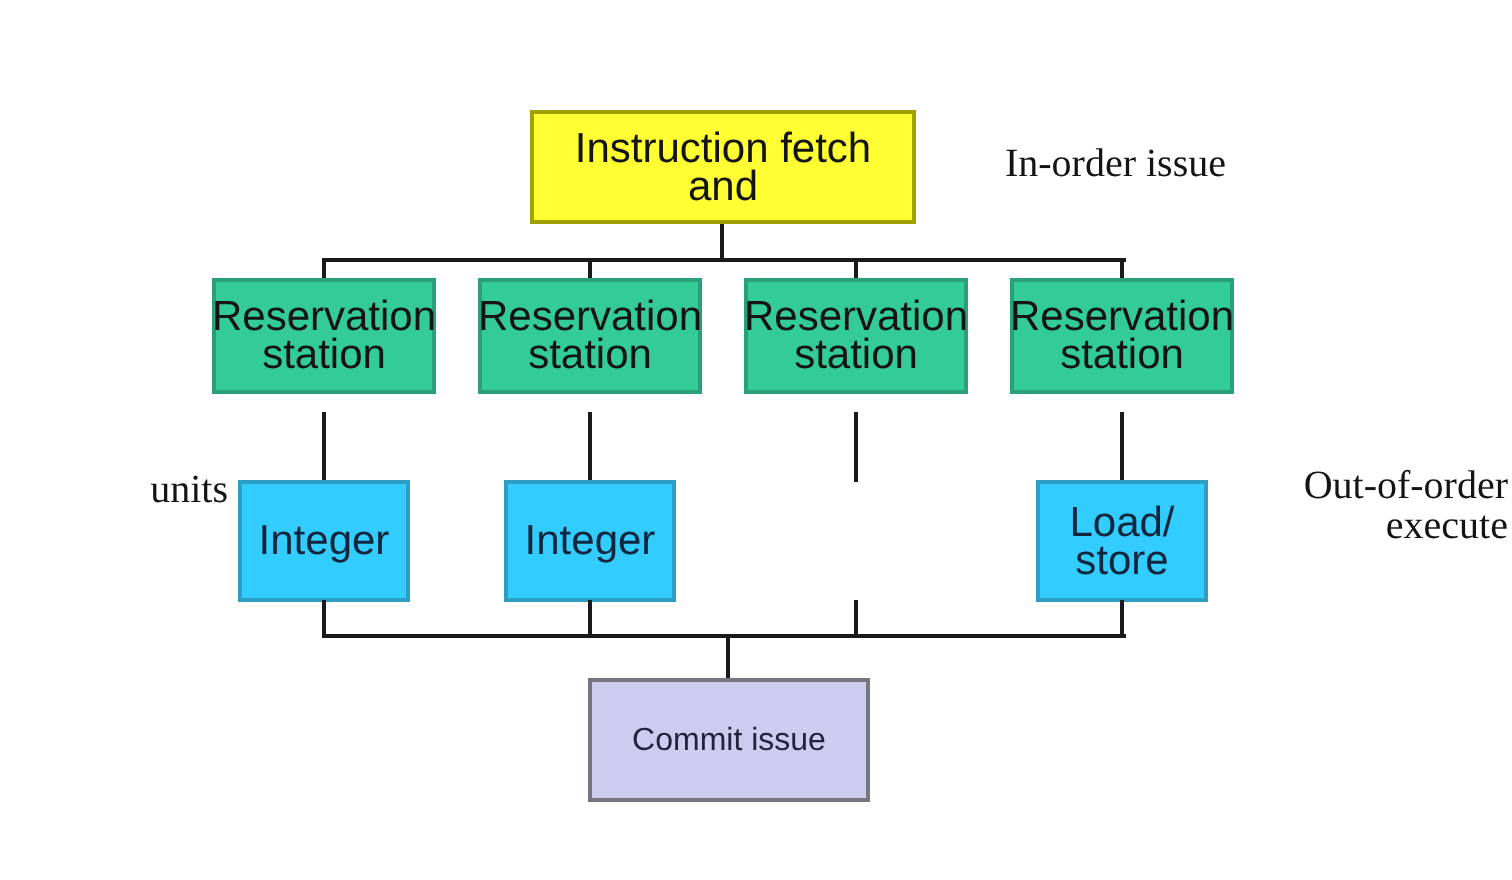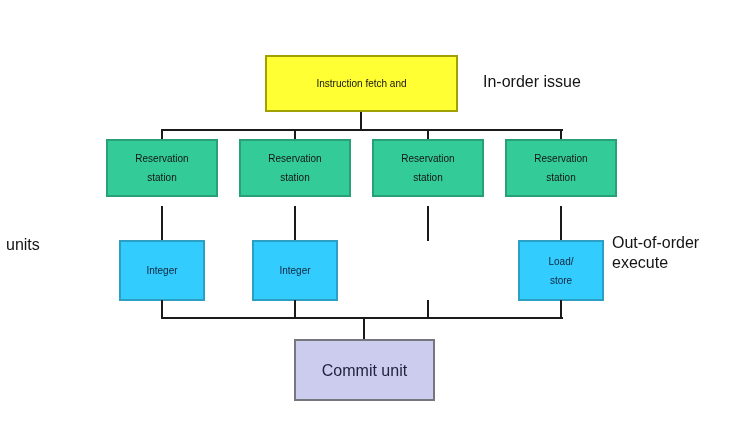--- a/index.html
+++ b/index.html
@@ -9,21 +9,21 @@
     background:#ffffff;
     font-family:"Liberation Sans","DejaVu Sans",sans-serif;
     overflow:hidden;
   }
   .box{
     position:absolute;
     box-sizing:border-box;
     display:flex;flex-direction:column;
     justify-content:center;align-items:center;
     text-align:center;
-    font-size:10px;line-height:19px;
+    font-size:21px;line-height:19px;
     color:#141414;
   }
   .box span{display:block;}
   .fetch{
     left:265px;top:55px;width:193px;height:57px;
     background:#ffff33;border:2px solid #a0a000;
   }
   .station{
     top:139px;width:112px;height:58px;
     background:#33cc99;border:2px solid #2aa078;
@@ -47,22 +47,22 @@
   .stem-top{left:360px;top:112px;height:18px;}
   .bus-top{left:161px;top:129px;width:402px;}
   .stub-top{top:130px;height:20px;}
   .mid{top:206px;height:35px;}
   .stub-bot{top:300px;height:18px;}
   .c1{left:161px}.c2{left:294px}.c3{left:427px}.c4{left:560px}
   .bus-bot{left:161px;top:317px;width:402px;}
   .stem-bot{left:363px;top:318px;height:21px;}
   .note{
     position:absolute;
-    font-size:16px;line-height:20px;
-    color:#141414;text-align:left;
+    font-size:20px;line-height:20px;
+    color:#141414;text-align:right;font-family:Liberation Serif, serif;
   }
   .note span{display:block;}
   .note-issue{left:483px;top:72px;width:130px;}
   .note-functional{left:6px;top:235px;width:108px;}
   .note-execute{left:612px;top:233px;width:142px;}
   .note-commit{left:455px;top:356px;width:160px;}
 </style>
 </head>
 <body>
 
@@ -113,21 +113,21 @@
   </div>
 
   <div class="line v stub-bot c1"></div>
   <div class="line v stub-bot c2"></div>
   <div class="line v stub-bot c3"></div>
   <div class="line v stub-bot c4"></div>
   <div class="line h bus-bot"></div>
   <div class="line v stem-bot"></div>
 
   <div class="box commit">
-    <span>Commit unit</span>
+    <span>Commit issue</span>
   </div>
 
   <div class="note note-issue">
     <span>In-order issue</span>
   </div>
   <div class="note note-functional">
     <span>units</span>
   </div>
   <div class="note note-execute">
     <span>Out-of-order</span>

